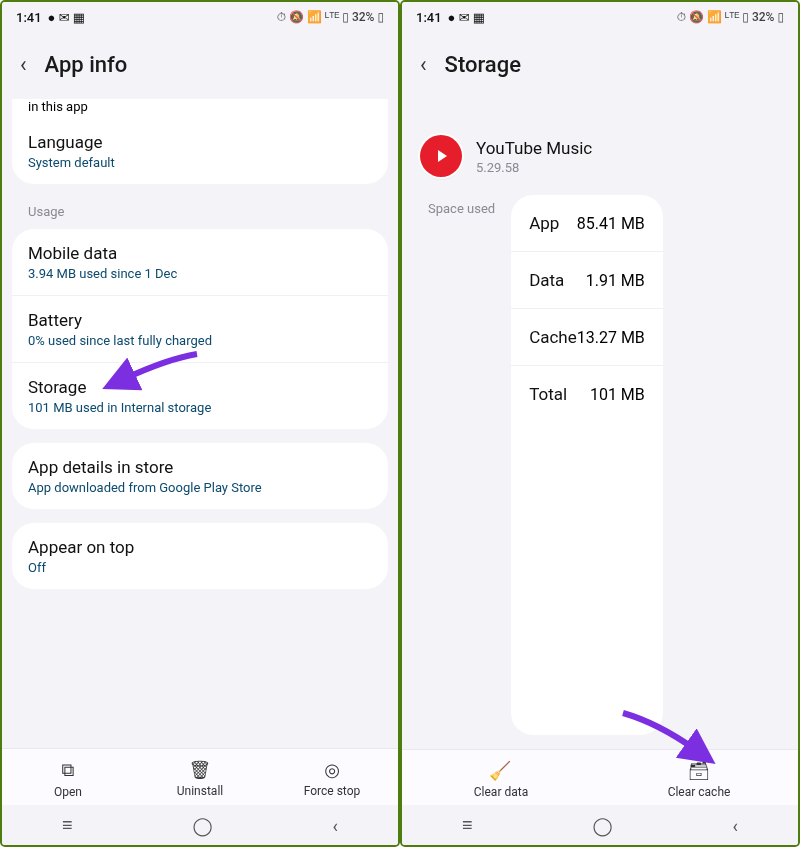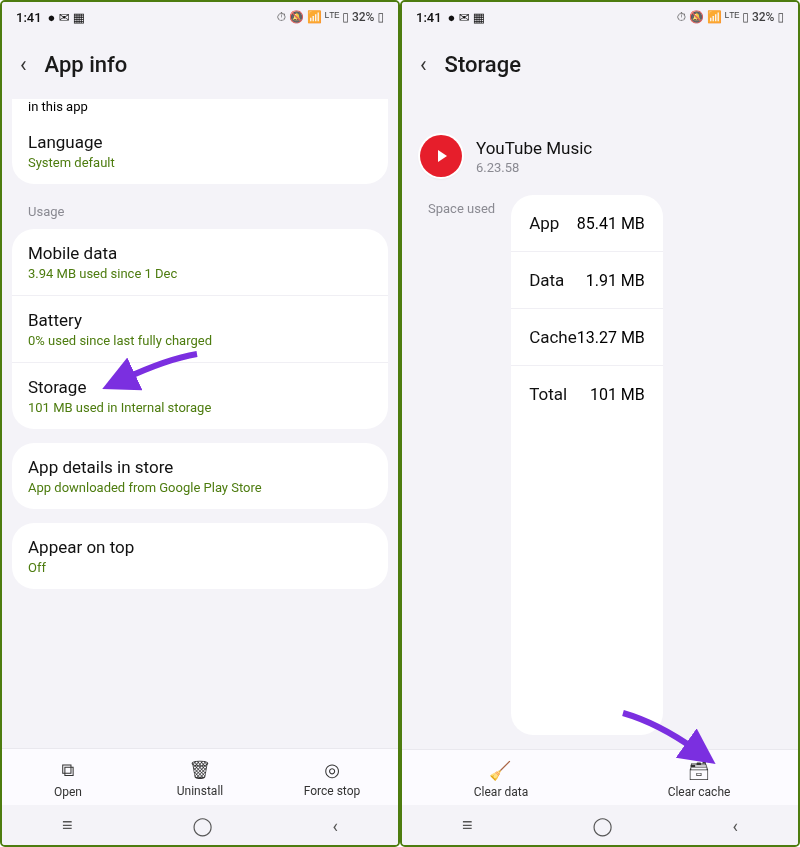--- a/index.html
+++ b/index.html
@@ -48,21 +48,21 @@
     margin-bottom:14px;
     overflow:hidden;
   }
   .row {
     padding:14px 16px 14px 16px;
     border-bottom:1px solid #f0eff4;
     position:relative;
   }
   .row:last-child { border-bottom:none;}
   .row-title { font-size:17px; color:#111; }
-  .row-sub { font-size:13px; color:#4d7c0f; margin-top:3px;}
+  .row-sub { font-size:13px; color:#0c4a6e; margin-top:3px;}
   .section-label {
     font-size:13px; color:#8a8a92;
     padding:6px 16px 10px 16px;
   }
   .partial-top {
     border-top-left-radius:0; border-top-right-radius:0;
   }
   .partial-top .row:first-child { padding-top:4px;}
   .partial-top .row:first-child .row-title{color:#8a8a92; font-size:13px;}
   .clipped-text{ color:#000000; font-size:13px; padding:0 16px 4px 16px;}
@@ -222,21 +222,21 @@
     <span class="back-chev">‹</span>
     <span class="header-title">Storage</span>
   </div>
 
   <div class="app-row">
     <div class="app-icon">
         <div class="play-tri"></div>
       </div>
     <div>
       <div class="app-name">YouTube Music</div>
-      <div class="app-ver">6.23.58</div>
+      <div class="app-ver">5.29.58</div>
     </div>
   </div>
 
   <div class="content" style="display:flex;flex-direction:row;">
     <div class="section-label">Space used</div>
     <div class="card">
       <div class="kv-row">
         <span class="kv-key">App</span>
         <span class="kv-val">85.41 MB</span>
       </div>

